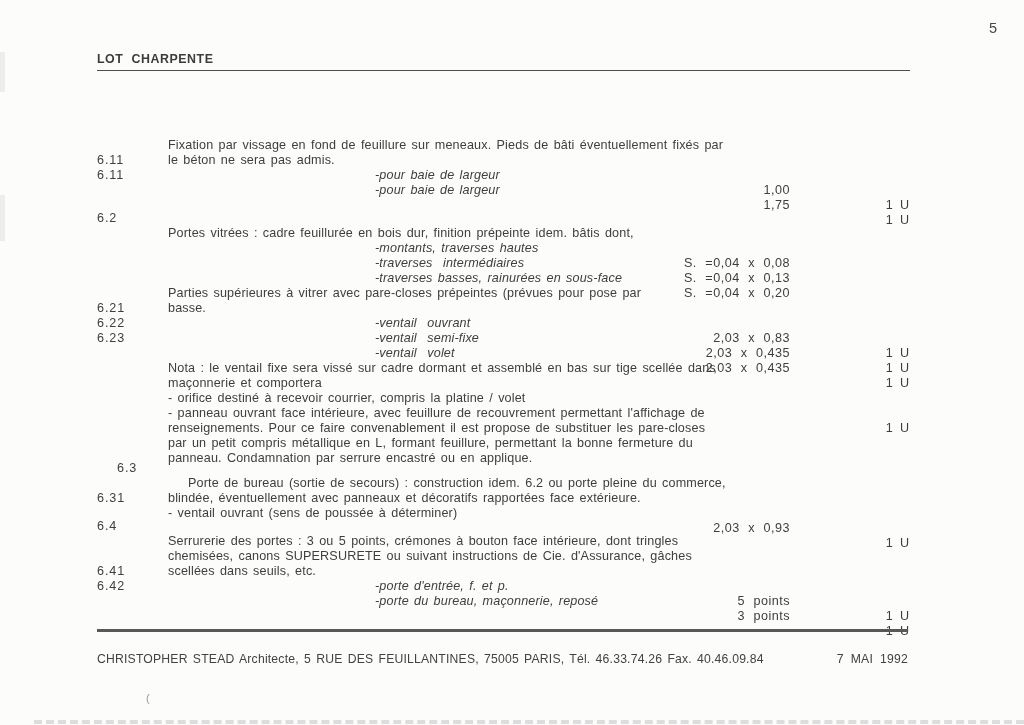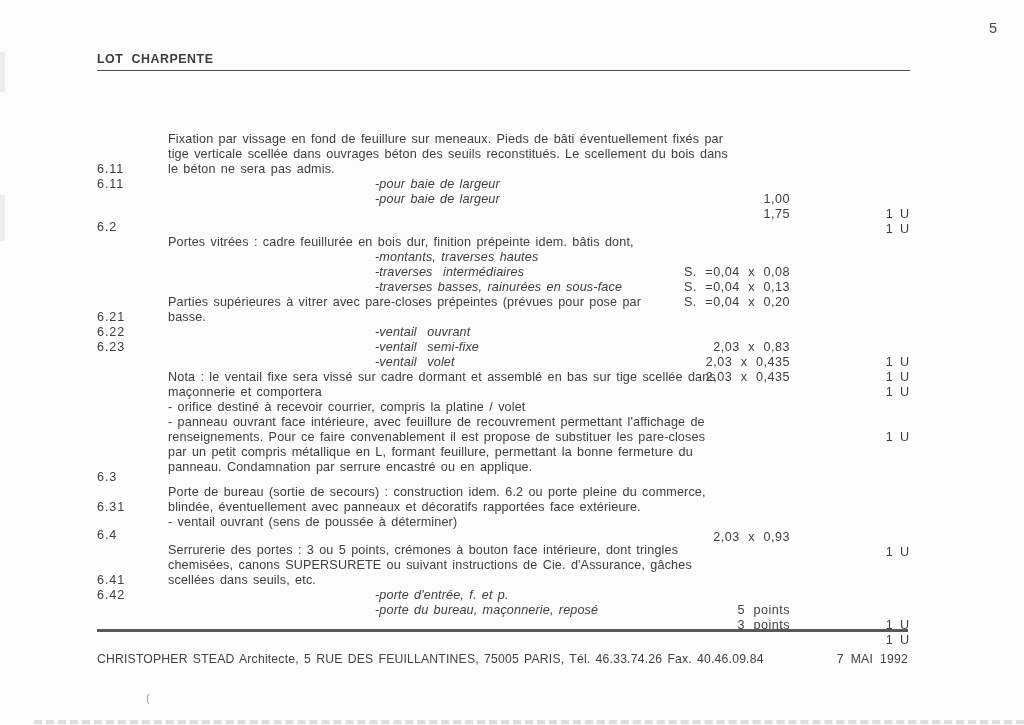--- a/index.html
+++ b/index.html
@@ -55,21 +55,21 @@
     font-size: 12.4px;
     letter-spacing: 0.55px;
     word-spacing: 4px;
     color: #3c3c3c;
   }
 
   
   .doc-body {
     position: absolute;
     left: 97px;
-    top: 102px;
+    top: 108px;
     width: 813px;
   }
   .line {
     position: relative;
     height: 15px;
     line-height: 15px;
     font-size: 12.6px;
     letter-spacing: 0.15px;
     word-spacing: 1.6px;
     white-space: pre;
@@ -143,26 +143,20 @@
 
   <div class="doc-body">
       <div class="line">
       <span class="col-num"></span>
       <span class="col-text">Fixation par vissage en fond de feuillure sur meneaux. Pieds de bâti éventuellement fixés par</span>
       <span class="col-dim"></span>
       <span class="col-unit"></span>
     </div>
       <div class="line">
       <span class="col-num"></span>
-      <span class="col-text">tige verticale scellée dans ouvrages béton des seuils reconstitués. Le scellement du bois dans</span>
-      <span class="col-dim"></span>
-      <span class="col-unit"></span>
-    </div>
-      <div class="line">
-      <span class="col-num"></span>
       <span class="col-text">le béton ne sera pas admis.</span>
       <span class="col-dim"></span>
       <span class="col-unit"></span>
     </div>
       <div class="line sub">
       <span class="col-num">6.11</span>
       <span class="col-text">-pour baie de largeur</span>
       <span class="col-dim">1,00</span>
       <span class="col-unit">1 U</span>
     </div>
@@ -261,21 +255,21 @@
       <span class="col-text">par un petit compris métallique en L, formant feuillure, permettant la bonne fermeture du</span>
       <span class="col-dim"></span>
       <span class="col-unit"></span>
     </div>
       <div class="line">
       <span class="col-num"></span>
       <span class="col-text">panneau. Condamnation par serrure encastré ou en applique.</span>
       <span class="col-dim"></span>
       <span class="col-unit"></span>
     </div>
-      <div class="line" style="margin-top: 10px;">
+      <div class="line" style="margin-top: 10px; margin-left: 20px;">
       <span class="col-num">6.3</span>
       <span class="col-text">Porte de bureau (sortie de secours) : construction idem. 6.2 ou porte pleine du commerce,</span>
       <span class="col-dim"></span>
       <span class="col-unit"></span>
     </div>
       <div class="line">
       <span class="col-num"></span>
       <span class="col-text">blindée, éventuellement avec panneaux et décoratifs rapportées face extérieure.</span>
       <span class="col-dim"></span>
       <span class="col-unit"></span>

